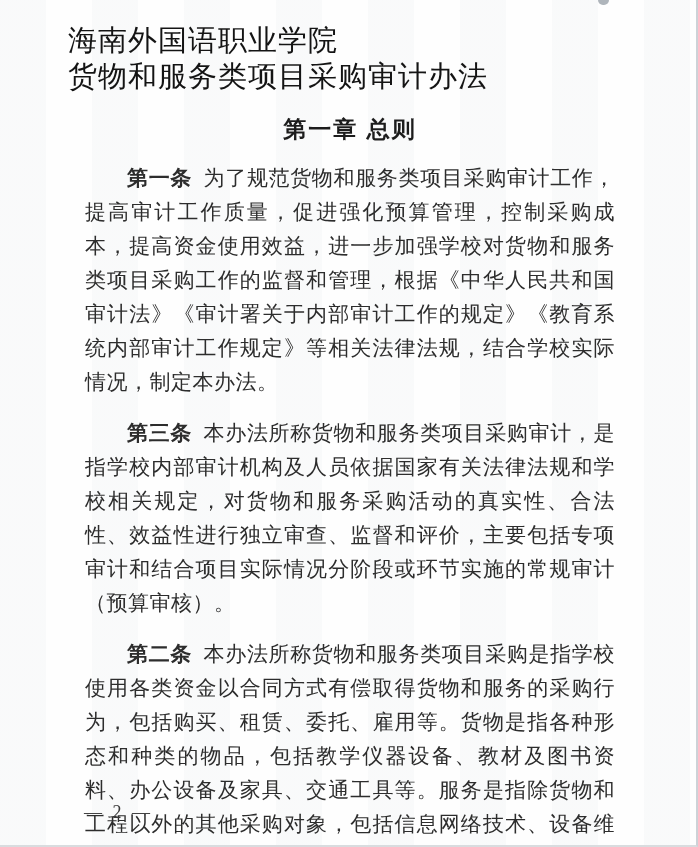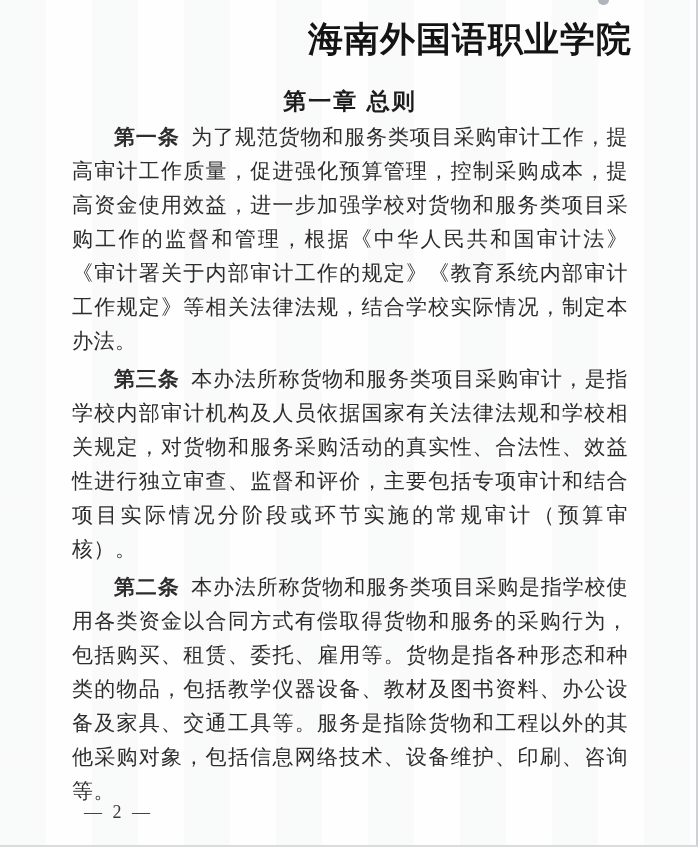--- a/index.html
+++ b/index.html
@@ -16,41 +16,41 @@
       repeating-linear-gradient(90deg,
         rgba(236,239,241,0.28) 0px, rgba(236,239,241,0.28) 46px,
         rgba(255,255,255,0) 46px, rgba(255,255,255,0) 92px),
       #fefefe;
     border-right: 2px solid #cdd2d7;
     border-bottom: 2px solid #d9dcdf;
     padding: 20px 64px 0 68px;
     color: #2a2a2a;
   }
   .doc-title {
-    text-align: right;
-    font-weight: bold;
-    font-size: 35px;
+    text-align: left;
+    font-weight: normal;
+    font-size: 29px;
     line-height: 36px;
     letter-spacing: 1px;
     color: #141414;
     margin-top: 2px;
   }
   .chapter {
     font-family: "Liberation Sans", "DejaVu Sans", sans-serif;
     font-weight: bold;
     font-size: 23px;
     line-height: 30px;
     text-align: center;
     letter-spacing: 2px;
     color: #1c1c1c;
-    margin-top: 28px;
+    margin-top: 20px;
     margin-bottom: 2px;
   }
   .doc-body p {
-    margin: 4px;
+    margin: 17px;
     font-size: 21px;
     line-height: 34px;
     text-align: justify;
     text-indent: 2em;
     letter-spacing: 0.5px;
     color: #2d2d2d;
   }
   .lead {
     font-weight: bold;
     margin-right: 0.55em;
@@ -72,20 +72,21 @@
 </style>
 </head>
 <body>
 
 <div class="page">
 
   <div class="speck"></div>
 
   <div class="doc-title">
     <div>海南外国语职业学院</div>
+    <div>货物和服务类项目采购审计办法</div>
   </div>
 
   <div class="chapter">第一章 总则</div>
 
   <div class="doc-body">
 
     <p>
       <span class="lead">第一条</span><span>为了规范货物和服务类项目采购审计工作，提高审计工作质量，促进强化预算管理，控制采购成本，提高资金使用效益，进一步加强学校对货物和服务类项目采购工作的监督和管理，根据《中华人民共和国审计法》《审计署关于内部审计工作的规定》《教育系统内部审计工作规定》等相关法律法规，结合学校实际情况，制定本办法。</span>
     </p>
 

